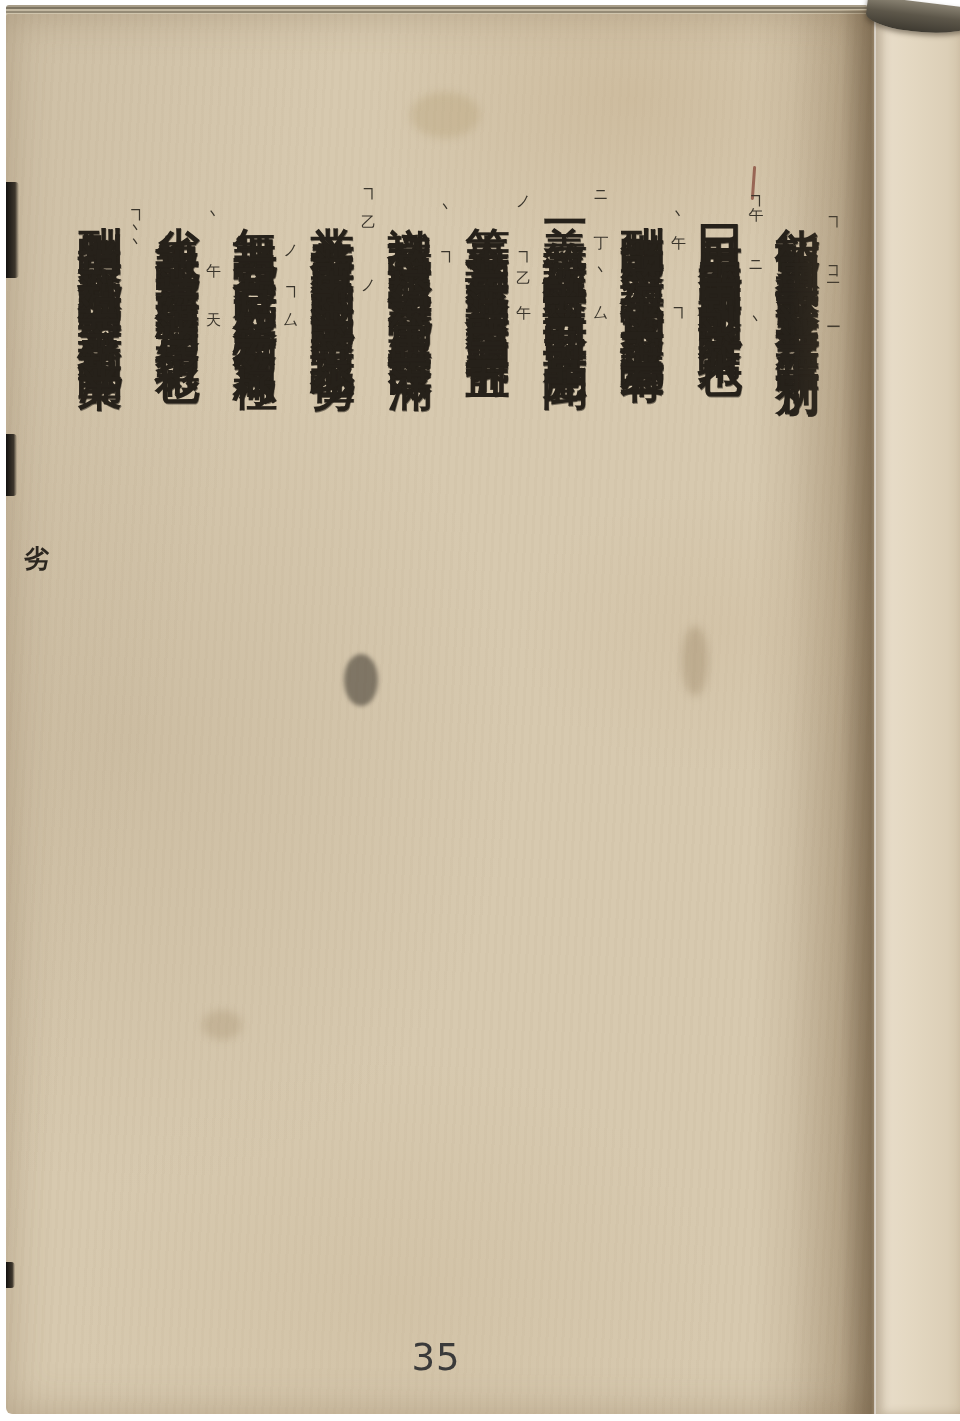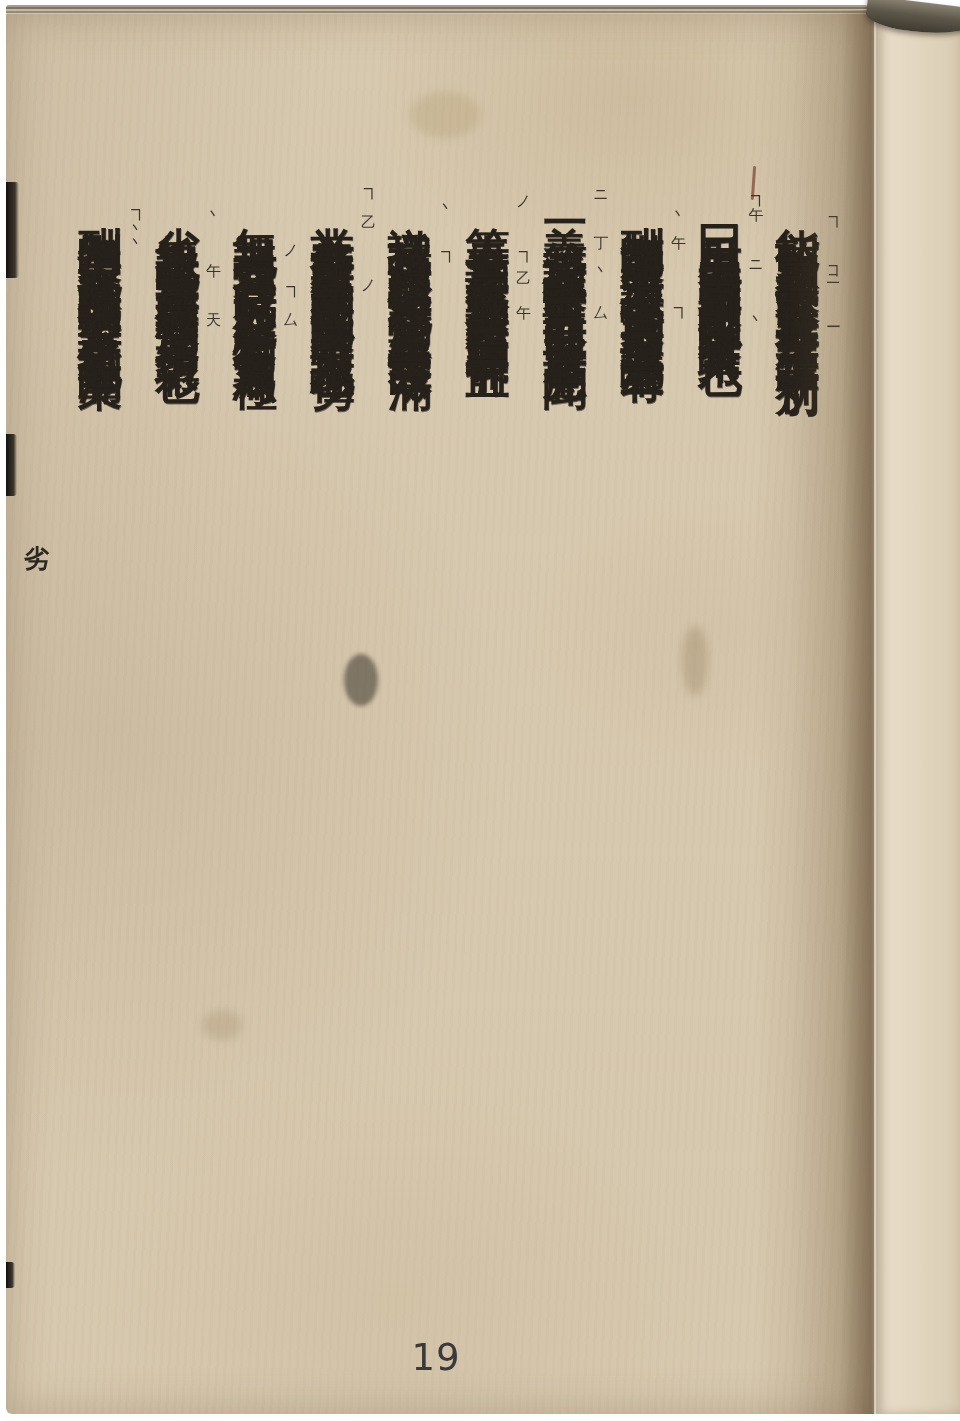--- a/index.html
+++ b/index.html
@@ -103,14 +103,14 @@
         <div class="col" style="right: 697.5px;"><span class="ch">酬</span><span class="ch">別</span><span class="ch">業</span><span class="ch">者<span class="kunten">ヿ</span></span><span class="ch">現</span><span class="ch">在<span class="kunten">丶</span></span><span class="ch">八</span><span class="ch">識<span class="kunten">丶</span></span><span class="ch">酬</span><span class="ch">彼</span><span class="ch">過</span><span class="ch">去</span><span class="ch">善</span><span class="ch">惡</span><span class="ch">之</span><span class="ch">引</span><span class="ch">業</span><span class="ch">也</span><span class="ch">酬</span><span class="ch">滿</span><span class="ch">業</span></div>
       </div>
 
     <div class="marginal">劣</div>
   </div>
 
   <div class="fold"></div>
   <div class="next-page"></div>
   <div class="corner-curl"></div>
 
-  <div class="page-number">19</div>
+  <div class="page-number">35</div>
 </div>
 
 </body></html>

